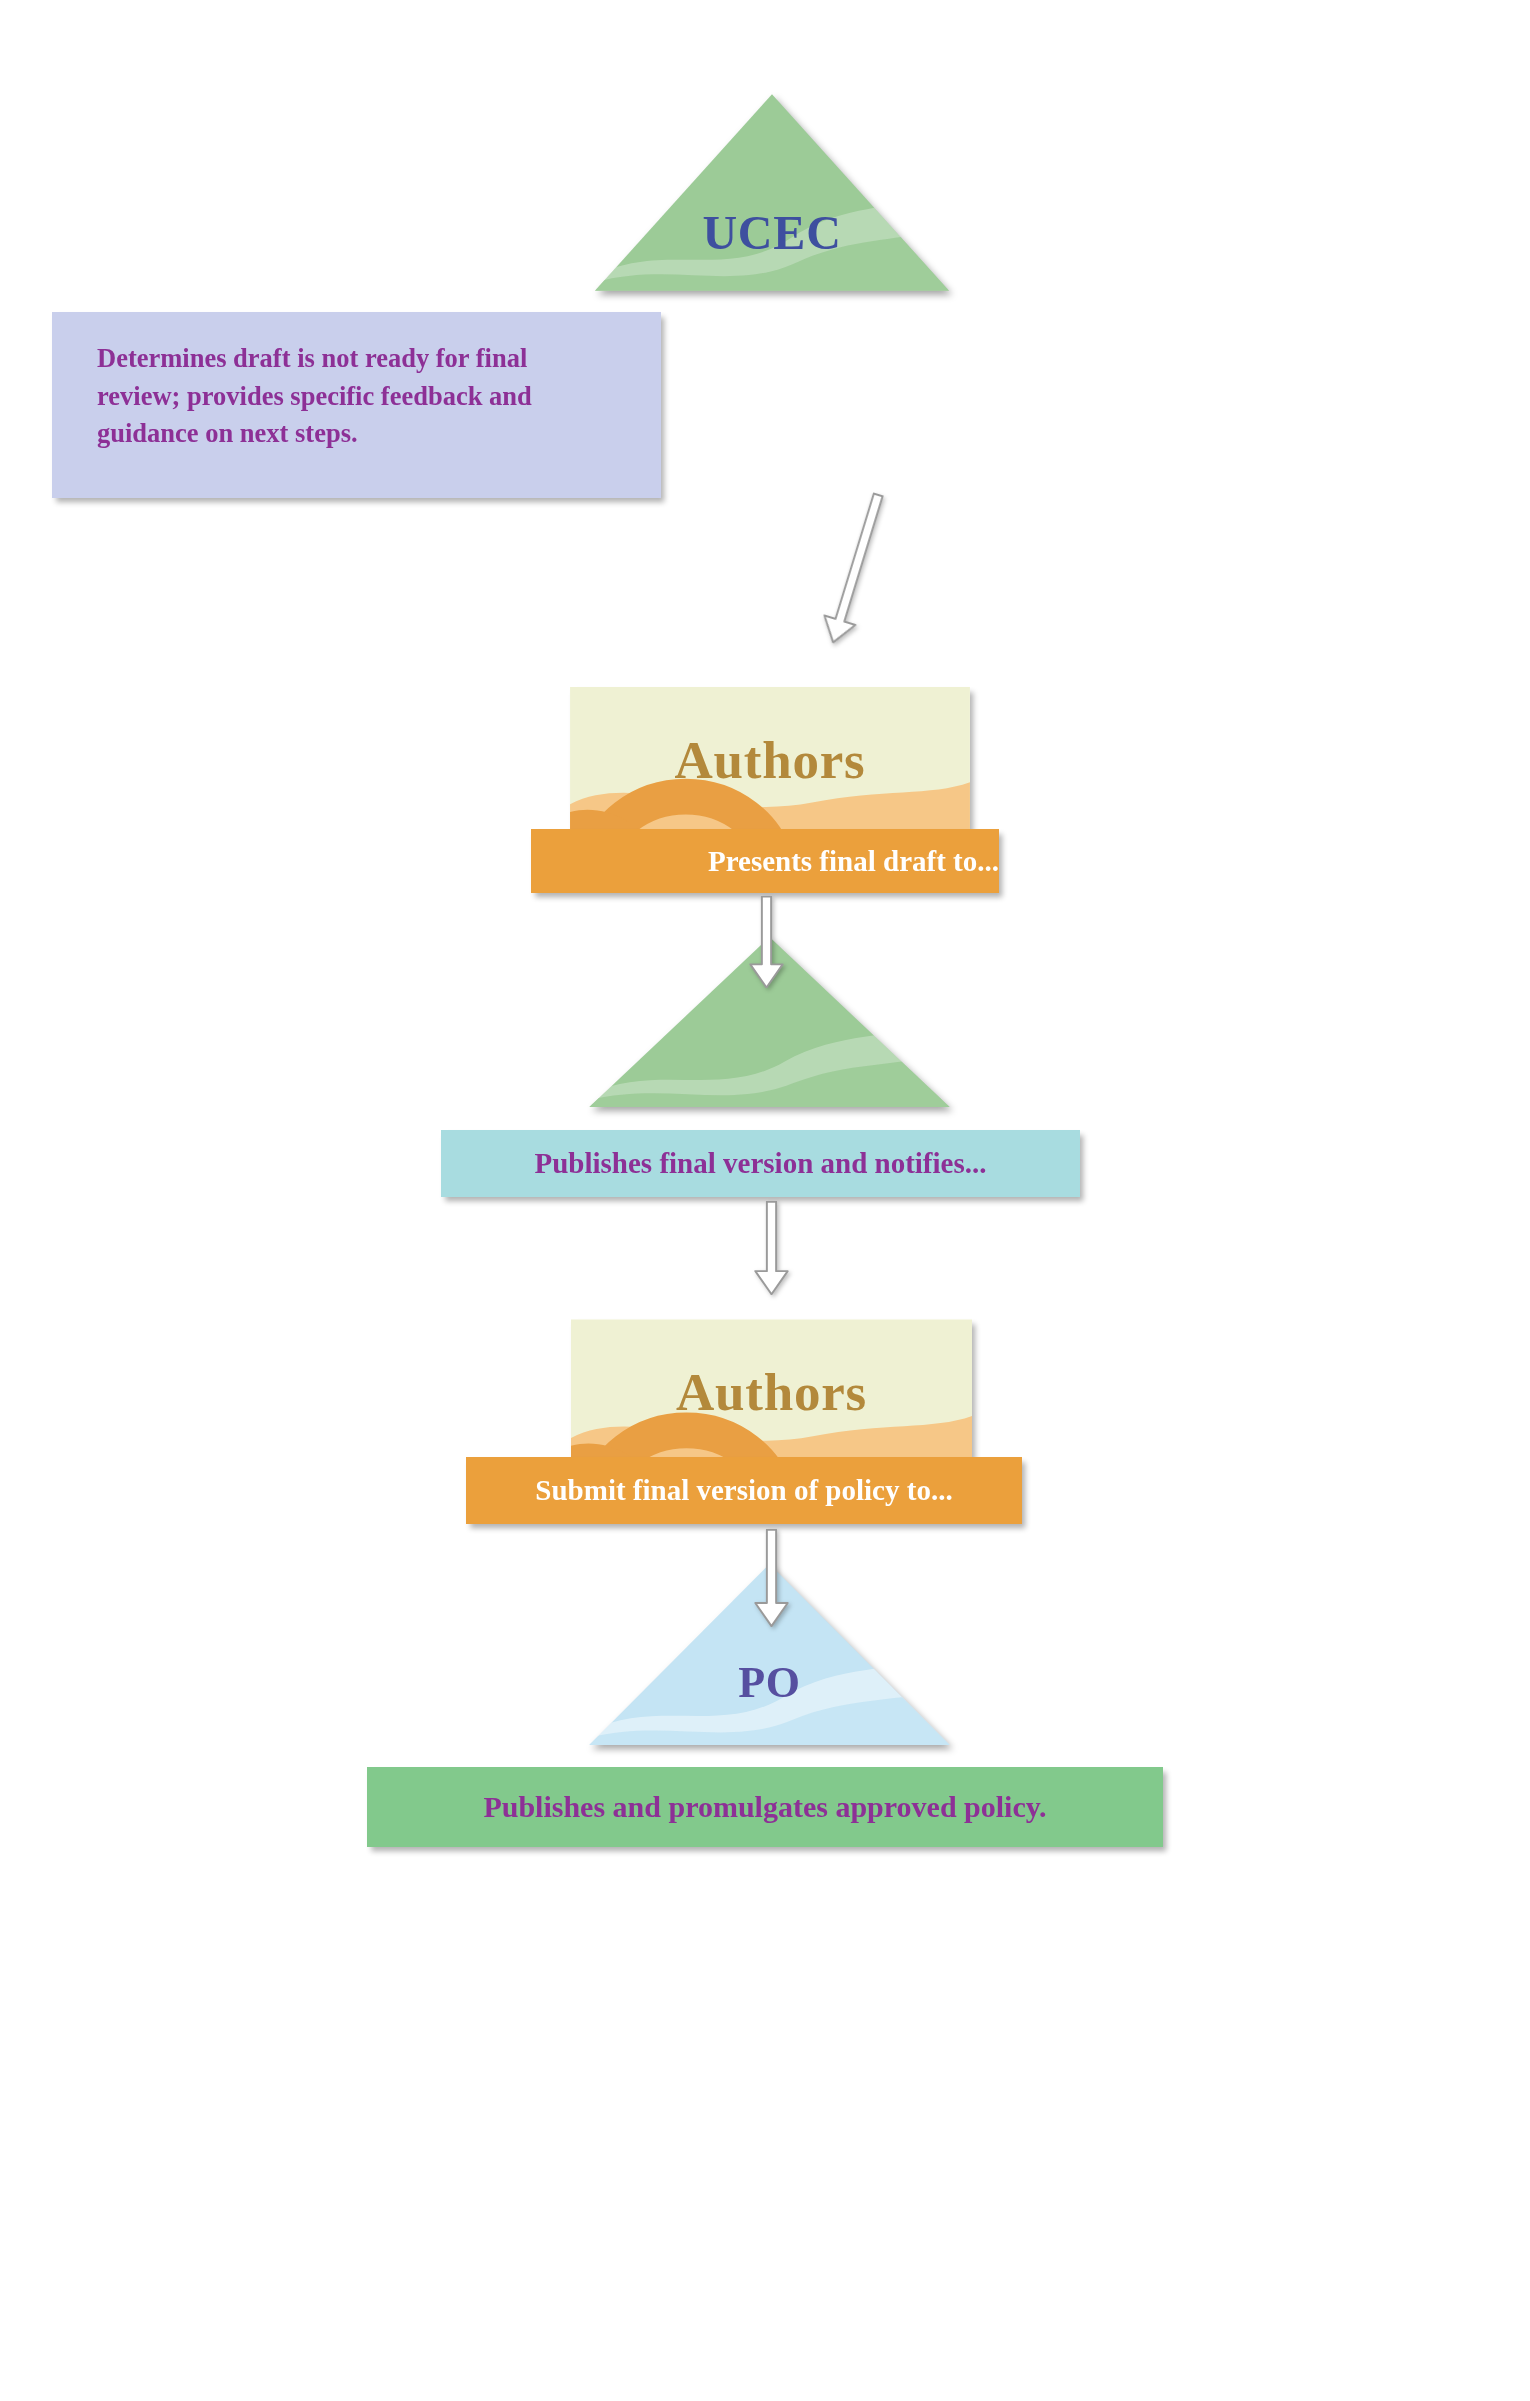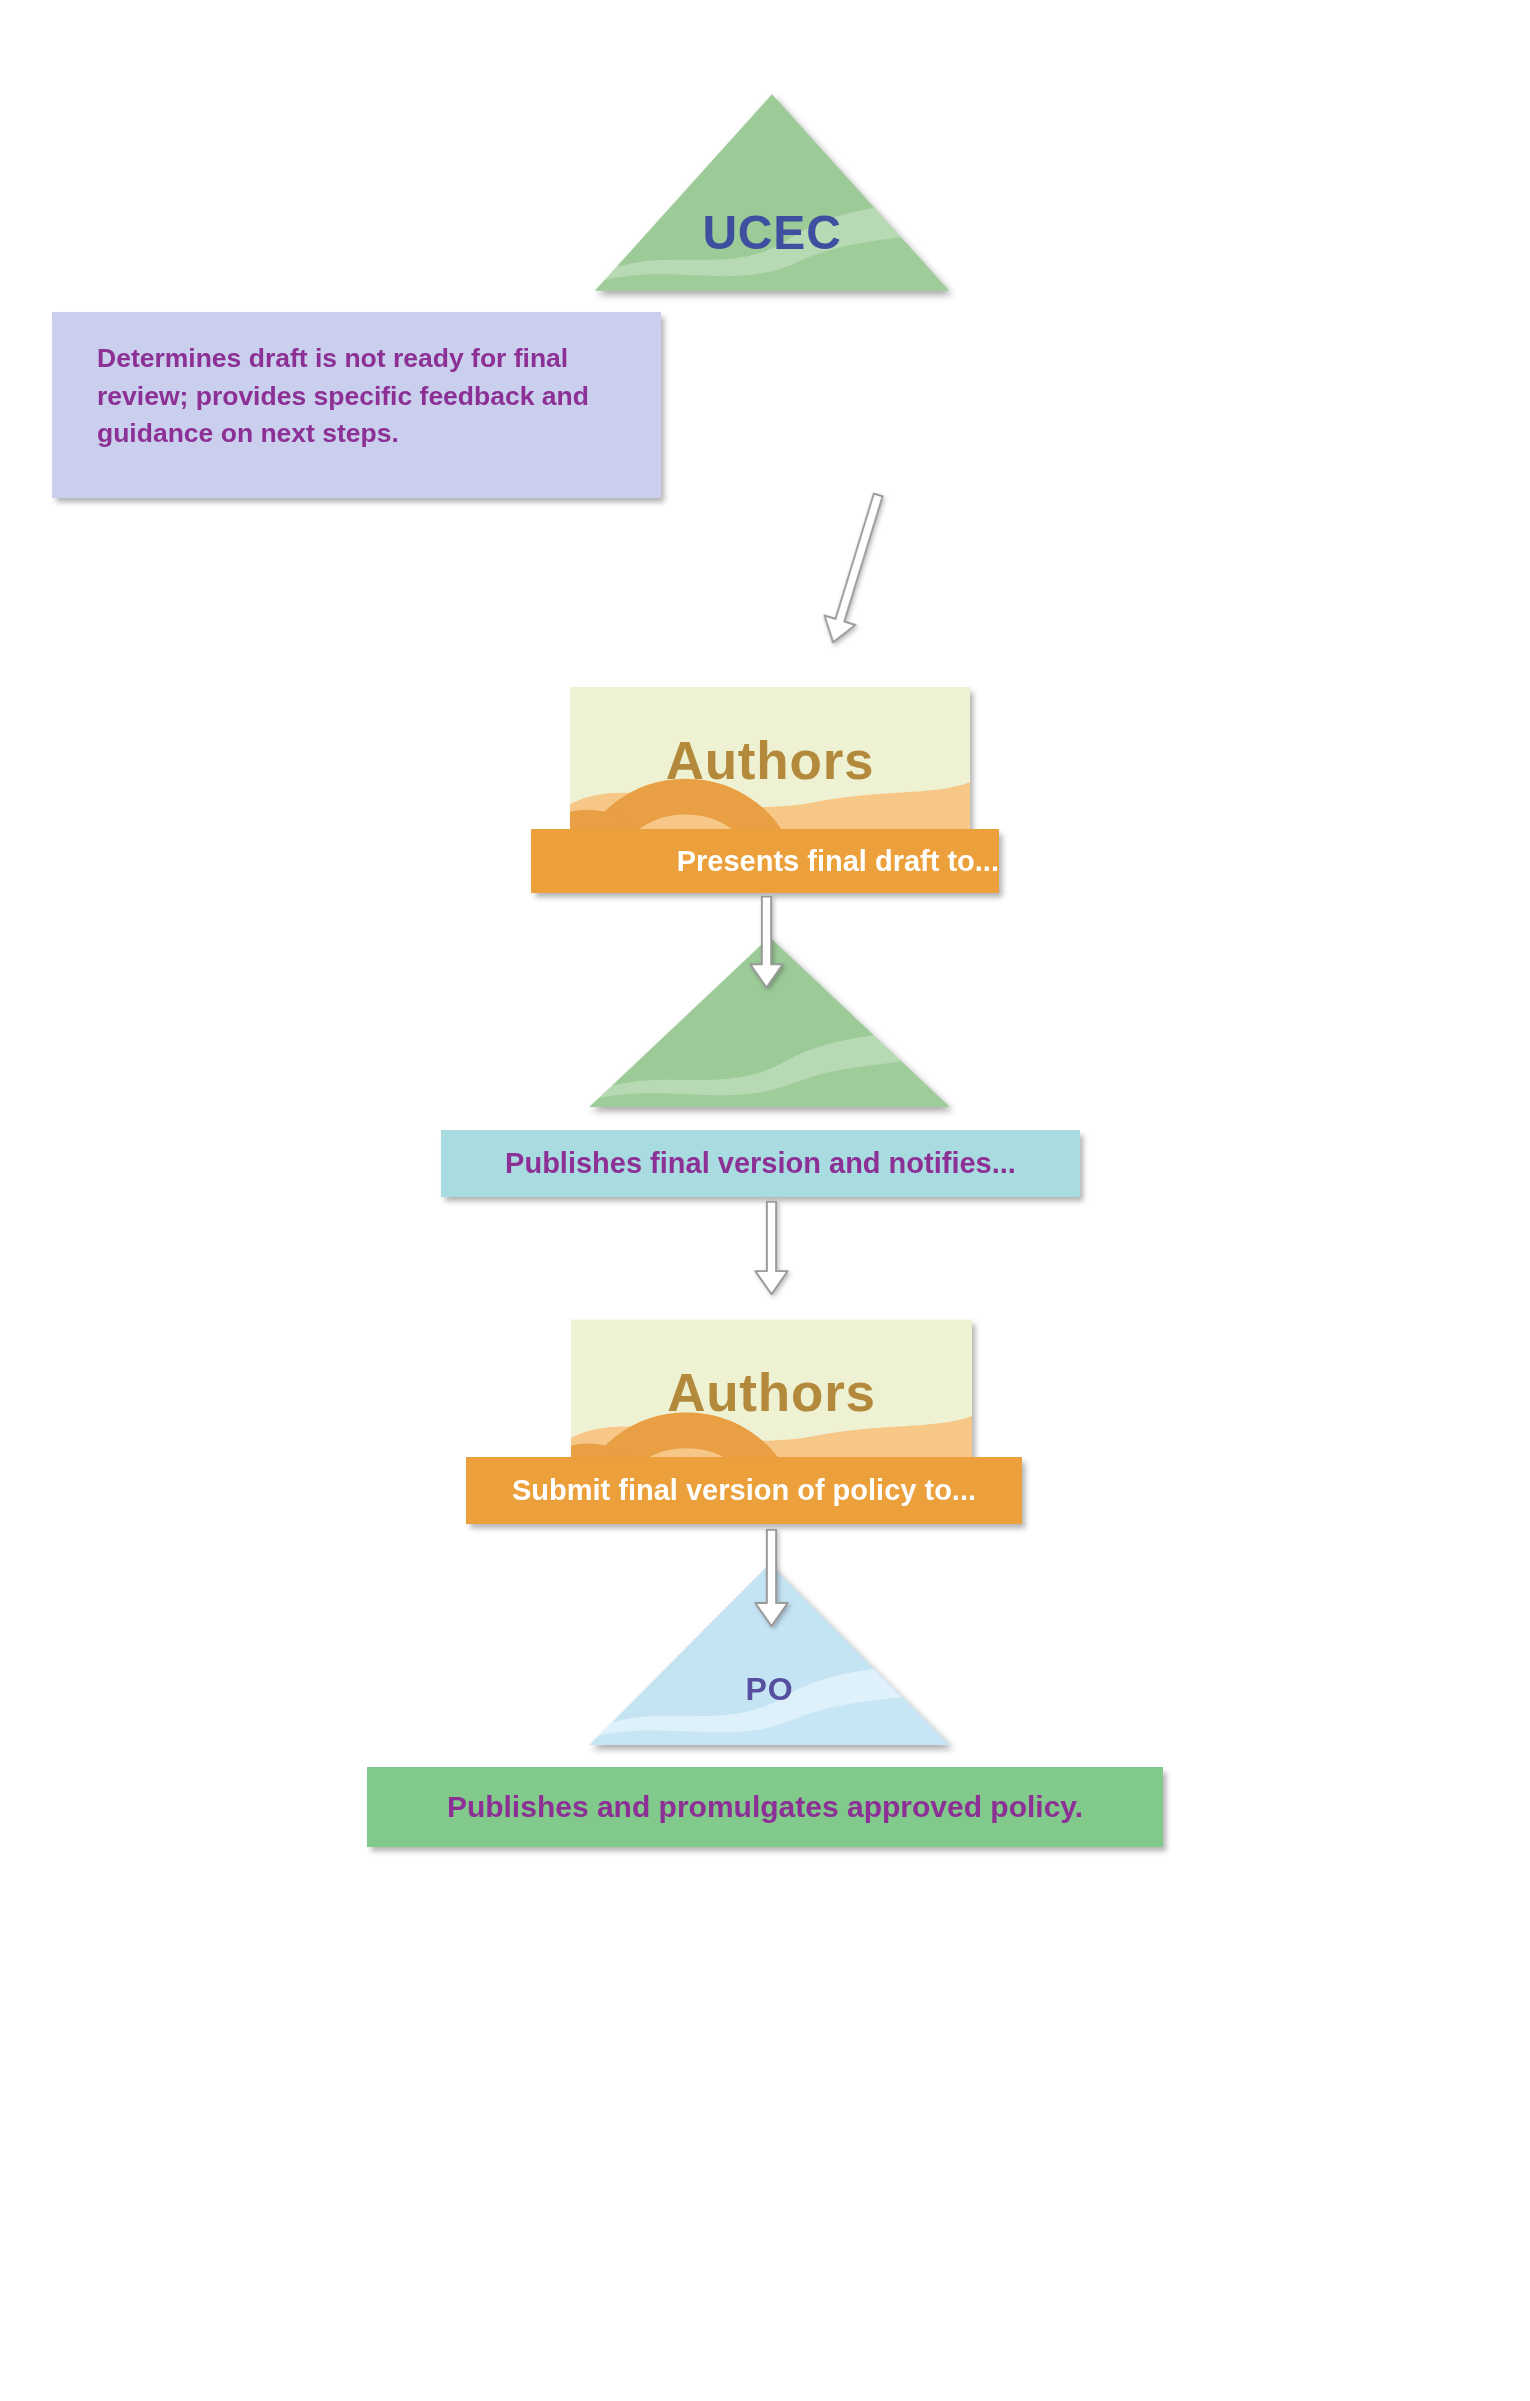--- a/index.html
+++ b/index.html
@@ -1,36 +1,36 @@
 <!DOCTYPE html>
 <html style="font-size:12.5px"><head>
 <meta charset="utf-8">
 <style>
   html, body { margin: 0; padding: 0; background: #ffffff; }
   .canvas {
     position: relative;
     width: 1390px;
     height: 2401px;
     background: #ffffff;
-    font-family: Liberation Sans, sans-serif;
+    font-family: Liberation Serif, serif;
     overflow: hidden;
   }
 
   
   .tri-wrap { position: absolute; }
   .tri-wrap svg { display: block; filter: drop-shadow(3.9px 4.7px 3.9px rgba(0,0,0,0.35)); }
   .tri-label {
     position: absolute;
     left: 0; width: 100%;
     text-align: center;
     font-weight: bold;
     letter-spacing: 0.8px;
   }
   .tri-label.indigo { color: #3e4f9f; font-size: 48px; }
-  .tri-label.po-purple { color: #564fa0; font-size: 32px; }
+  .tri-label.po-purple { color: #564fa0; font-size: 44px; }
 
   
   .note {
     position: absolute;
     background: #c9cfec;
     color: #8d3096;
     font-weight: bold;
     font-size: 26.5px;
     line-height: 1.42;
     padding: 28px 45px;

